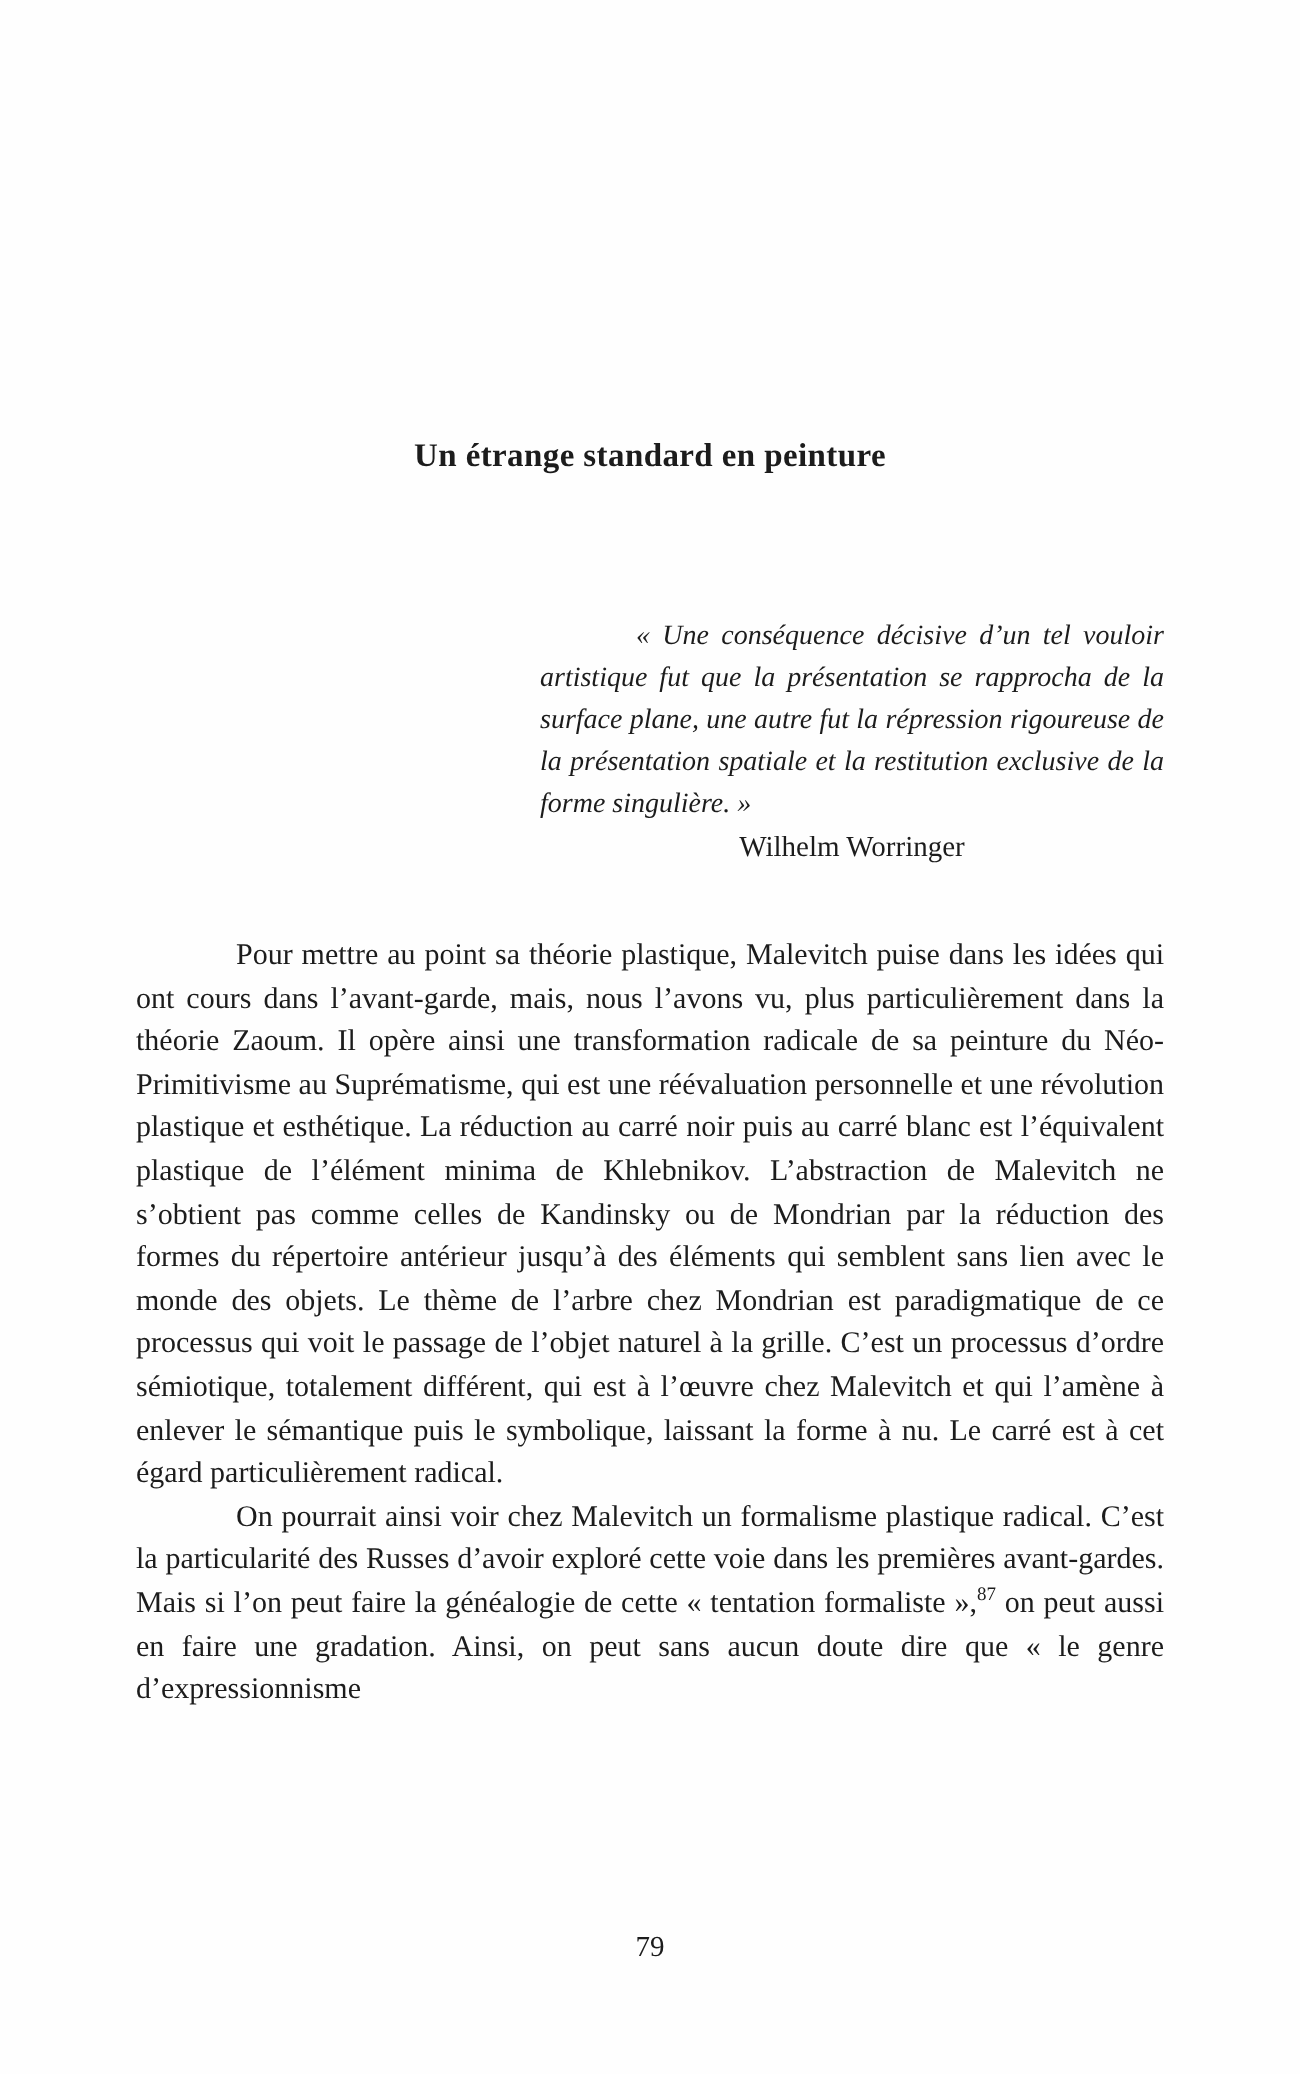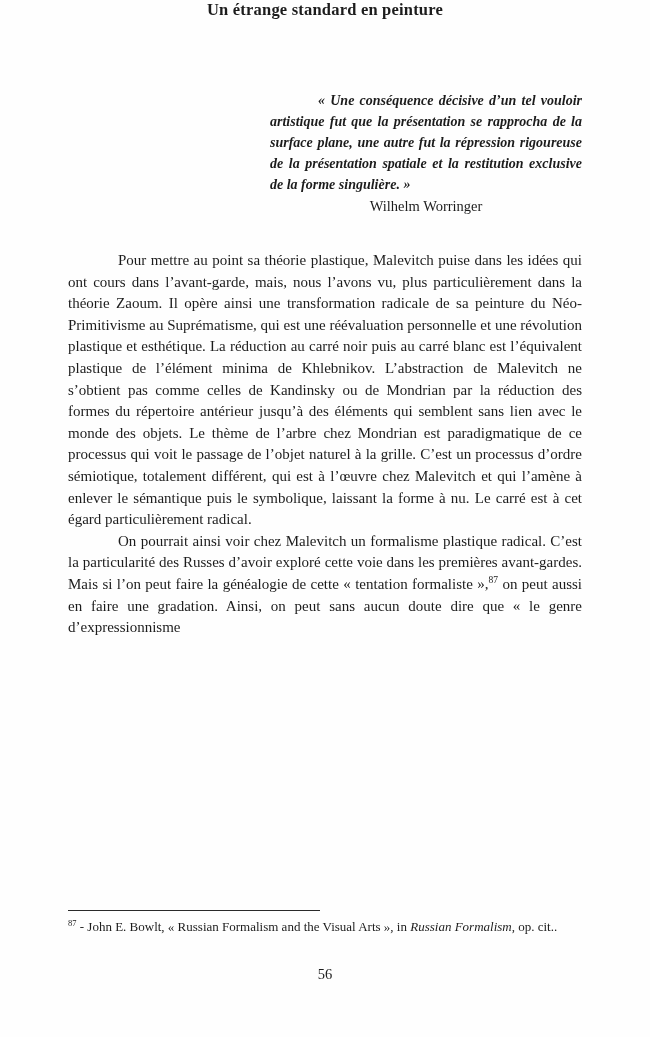--- a/index.html
+++ b/index.html
@@ -15,39 +15,39 @@
     position: relative;
     overflow: hidden;
   }
   .page {
     position: absolute;
     inset: 0;
     padding: 0 68px;
     box-sizing: border-box;
   }
   .title {
-    margin: 0;
+    margin: 12px;
+    padding-top: 206px;
     text-align: center;
     font-size: 16.5px;
     font-weight: bold;
     letter-spacing: 0.2px;
   }
   .epigraph {
     margin-top: 70px;
     margin-left: 202px;
     width: 312px;
   }
   .quote {
     margin: 0;
     font-style: italic;
     text-align: justify;
     font-size: 14px;
     line-height: 21px;
     text-indent: 48px;
-    font-weight: bold;
   }
   .attribution {
     margin: 1px 0 0 0;
     text-align: center;
     font-size: 14.5px;
     line-height: 21px;
     font-style: normal;
   }
   .body-para {
     margin: 0;
@@ -108,20 +108,16 @@
 
   <div class="epigraph">
     <p class="quote">« Une conséquence décisive d’un tel vouloir artistique fut que la présentation se rapprocha de la surface plane, une autre fut la répression rigoureuse de la présentation spatiale et la restitution exclusive de la forme singulière. »</p>
     <p class="attribution">Wilhelm Worringer</p>
   </div>
 
   <p class="body-para first">Pour mettre au point sa théorie plastique, Malevitch puise dans les idées qui ont cours dans l’avant-garde, mais, nous l’avons vu, plus particulièrement dans la théorie Zaoum. Il opère ainsi une transformation radicale de sa peinture du Néo-Primitivisme au Suprématisme, qui est une réévaluation personnelle et une révolution plastique et esthétique. La réduction au carré noir puis au carré blanc est l’équivalent plastique de l’élément minima de Khlebnikov. L’abstraction de Malevitch ne s’obtient pas comme celles de Kandinsky ou de Mondrian par la réduction des formes du répertoire antérieur jusqu’à des éléments qui semblent sans lien avec le monde des objets. Le thème de l’arbre chez Mondrian est paradigmatique de ce processus qui voit le passage de l’objet naturel à la grille. C’est un processus d’ordre sémiotique, totalement différent, qui est à l’œuvre chez Malevitch et qui l’amène à enlever le sémantique puis le symbolique, laissant la forme à nu. Le carré est à cet égard particulièrement radical.</p>
 
   <p class="body-para"><span>On pourrait ainsi voir chez Malevitch un formalisme plastique radical. C’est la particularité des Russes d’avoir exploré cette voie dans les premières avant-gardes. Mais si l’on peut faire la généalogie de cette « tentation formaliste »,</span><sup class="fn-ref">87</sup><span> on peut aussi en faire une gradation. Ainsi, on peut sans aucun doute dire que « le genre d’expressionnisme</span></p>
 
-  <div class="footnote-area">
-    <hr class="footnote-rule">
-    <p class="footnote"><sup class="fn-marker">87</sup><span> - John E. Bowlt, « Russian Formalism and the Visual Arts », in </span><em>Russian Formalism</em><span>, op. cit..</span></p>
-  </div>
 
-  <div class="page-number">56</div>
+  <div class="page-number">79</div>
 
 </div>
 
 </body></html>

